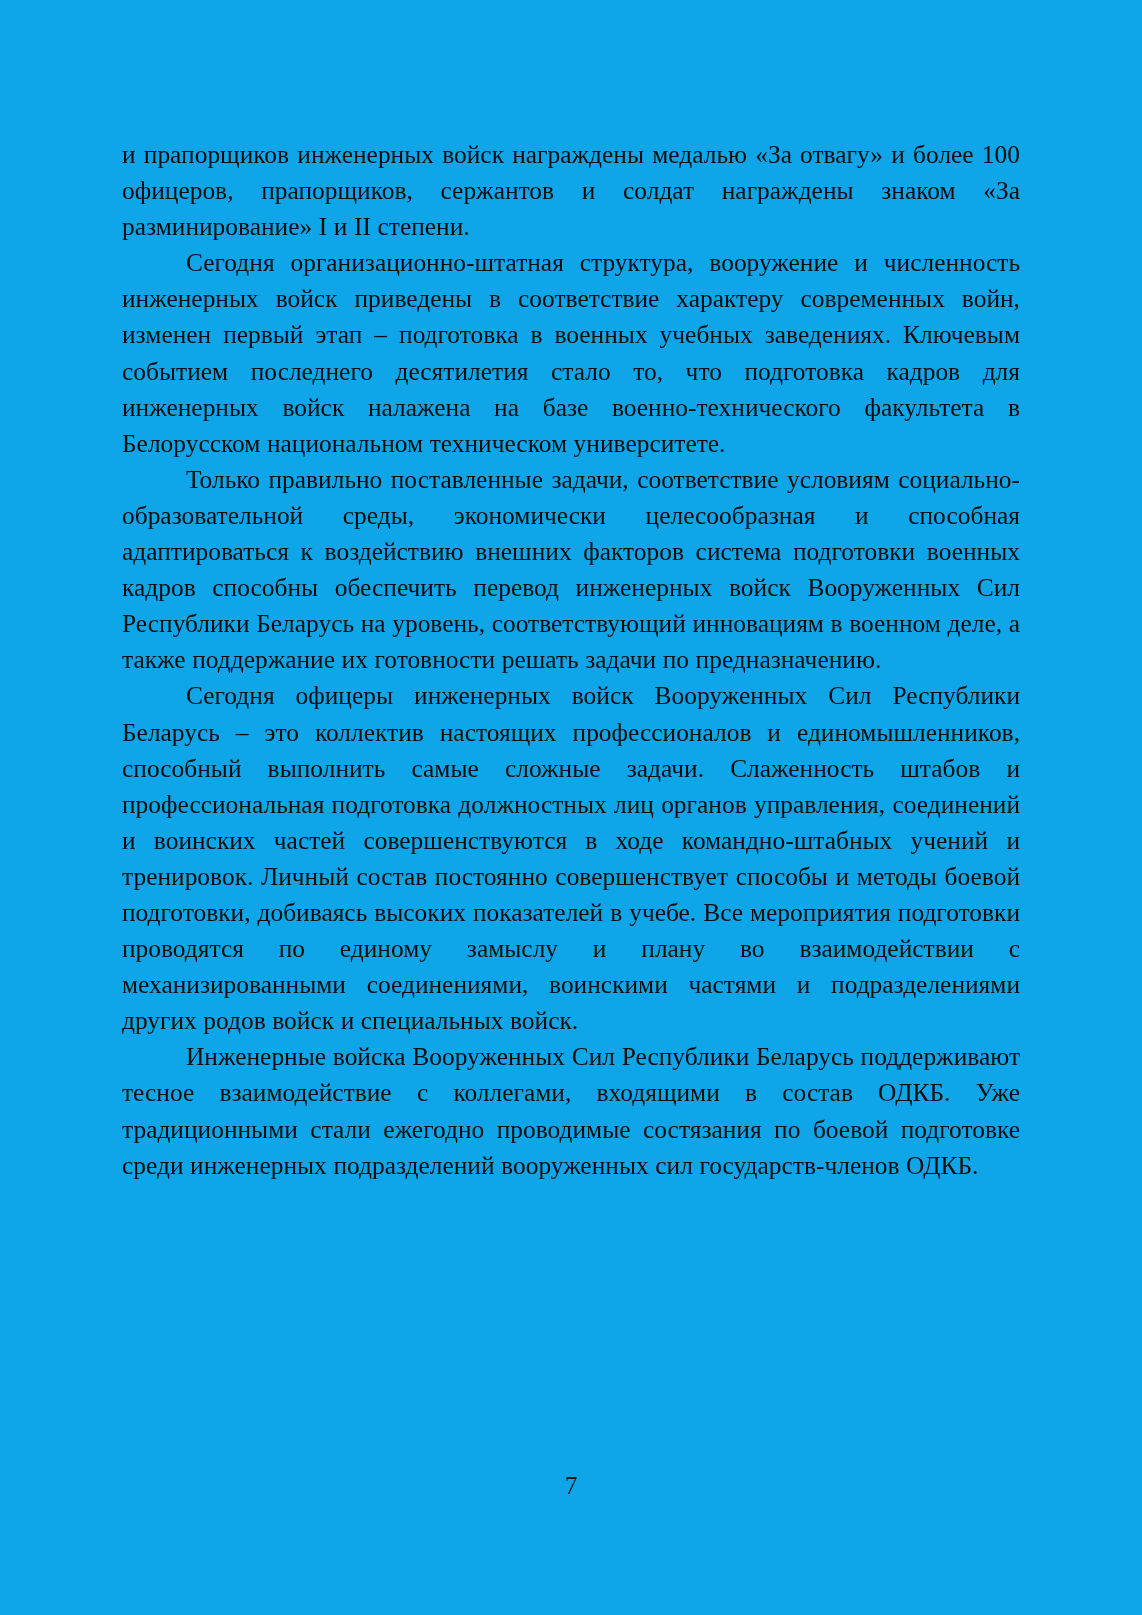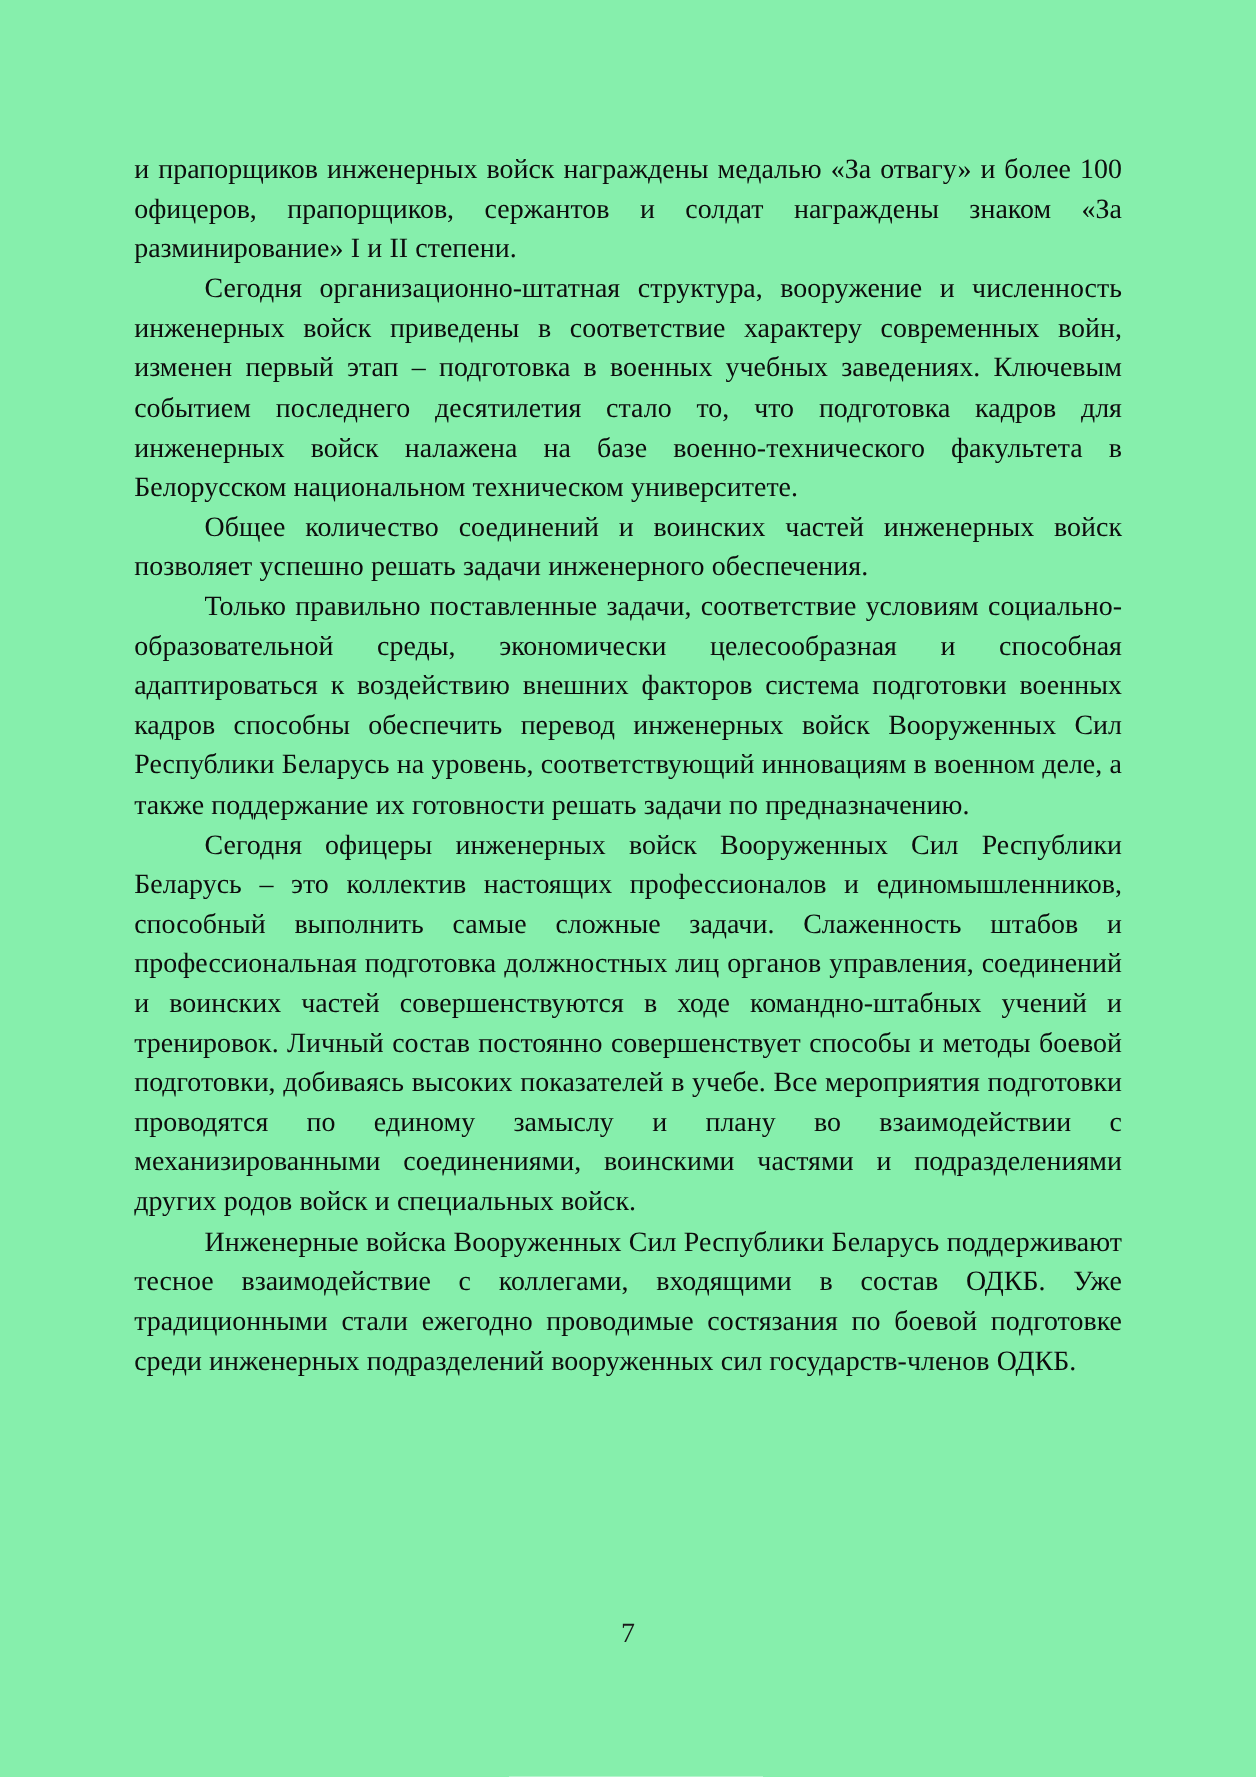--- a/index.html
+++ b/index.html
@@ -15,21 +15,21 @@
     overflow: hidden;
     font-family: "Liberation Serif", "DejaVu Serif", serif;
     color: #0d0d0d;
     -webkit-font-smoothing: antialiased;
   }
 
   
   .page {
     position: absolute;
     inset: 0;
-    background: #86efac;
+    background: #0ea5e9;
   }
 
   
   .text-block {
     position: absolute;
     left: 122px;
     top: 136px;
     width: 898px;
   }
 
@@ -68,21 +68,20 @@
 <div class="page">
 
   <div class="text-block">
 
     <p class="para cont">и прапорщиков инженерных войск награждены медалью «За отвагу» и более 100 офицеров, прапорщиков, сержантов и солдат награждены знаком «За разминирование» I и II степени.</p>
 
 
 
     <p class="para">Сегодня организационно-штатная структура, вооружение и численность инженерных войск приведены в соответствие характеру современных войн, изменен первый этап – подготовка в военных учебных заведениях. Ключевым событием последнего десятилетия стало то, что подготовка кадров для инженерных войск налажена на базе военно-технического факультета в Белорусском национальном техническом университете.</p>
 
-    <p class="para">Общее количество соединений и воинских частей инженерных войск позволяет успешно решать задачи инженерного обеспечения.</p>
 
     <p class="para">Только правильно поставленные задачи, соответствие условиям социально-образовательной среды, экономически целесообразная и способная адаптироваться к воздействию внешних факторов система подготовки военных кадров способны обеспечить перевод инженерных войск Вооруженных Сил Республики Беларусь на уровень, соответствующий инновациям в военном деле, а также поддержание их готовности решать задачи по предназначению.</p>
 
     <p class="para">Сегодня офицеры инженерных войск Вооруженных Сил Республики Беларусь – это коллектив настоящих профессионалов и единомышленников, способный выполнить самые сложные задачи. Слаженность штабов и профессиональная подготовка должностных лиц органов управления, соединений и воинских частей совершенствуются в ходе командно-штабных учений и тренировок. Личный состав постоянно совершенствует способы и методы боевой подготовки, добиваясь высоких показателей в учебе. Все мероприятия подготовки проводятся по единому замыслу и плану во взаимодействии с механизированными соединениями, воинскими частями и подразделениями других родов войск и специальных войск.</p>
 
     <p class="para">Инженерные войска Вооруженных Сил Республики Беларусь поддерживают тесное взаимодействие с коллегами, входящими в состав ОДКБ. Уже традиционными стали ежегодно проводимые состязания по боевой подготовке среди инженерных подразделений вооруженных сил государств-членов ОДКБ.</p>
 
 
   </div>
 

